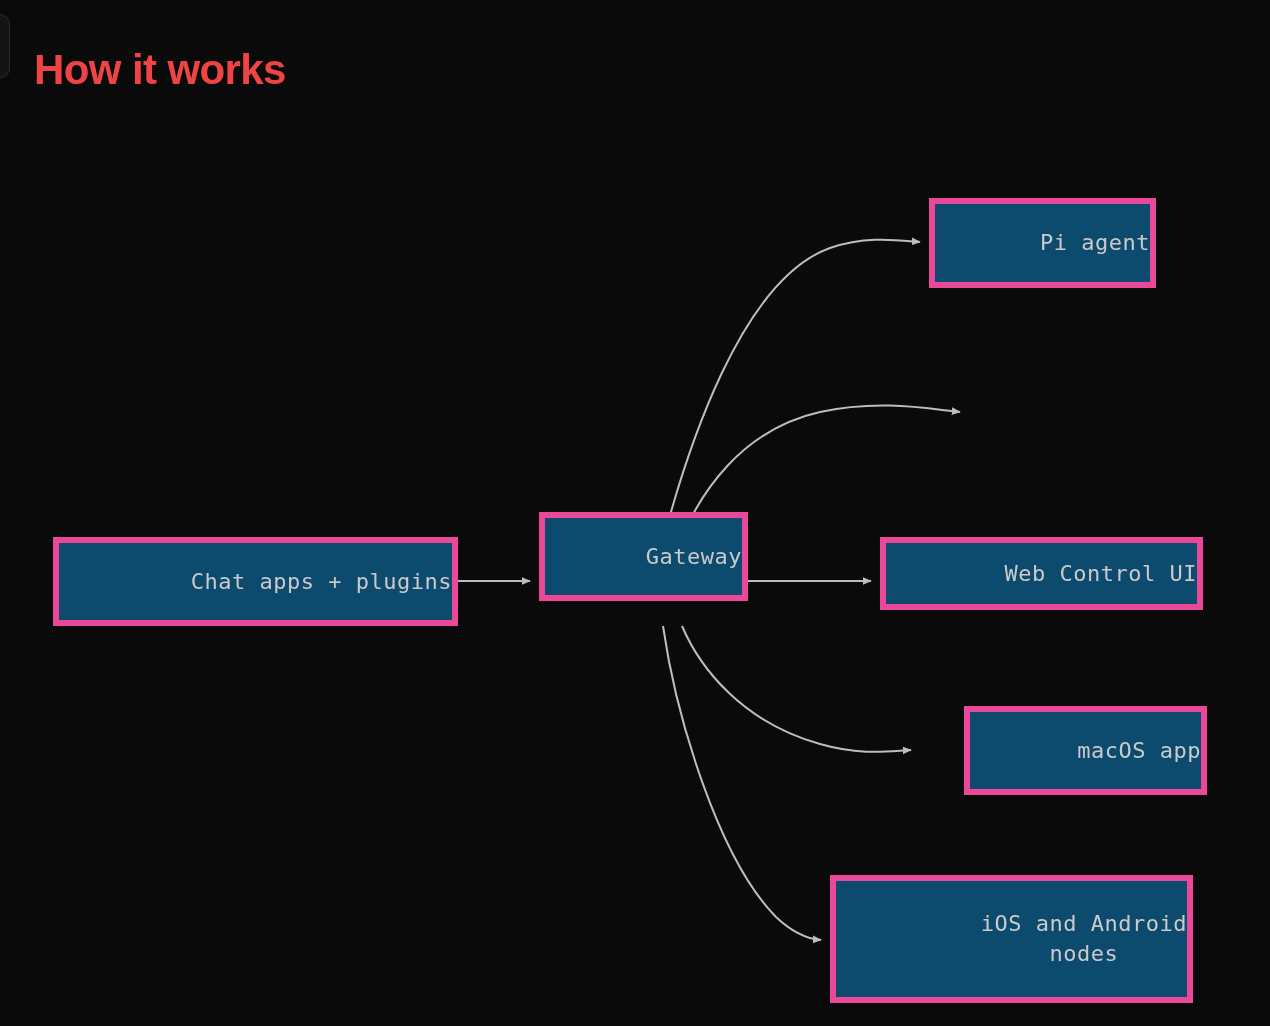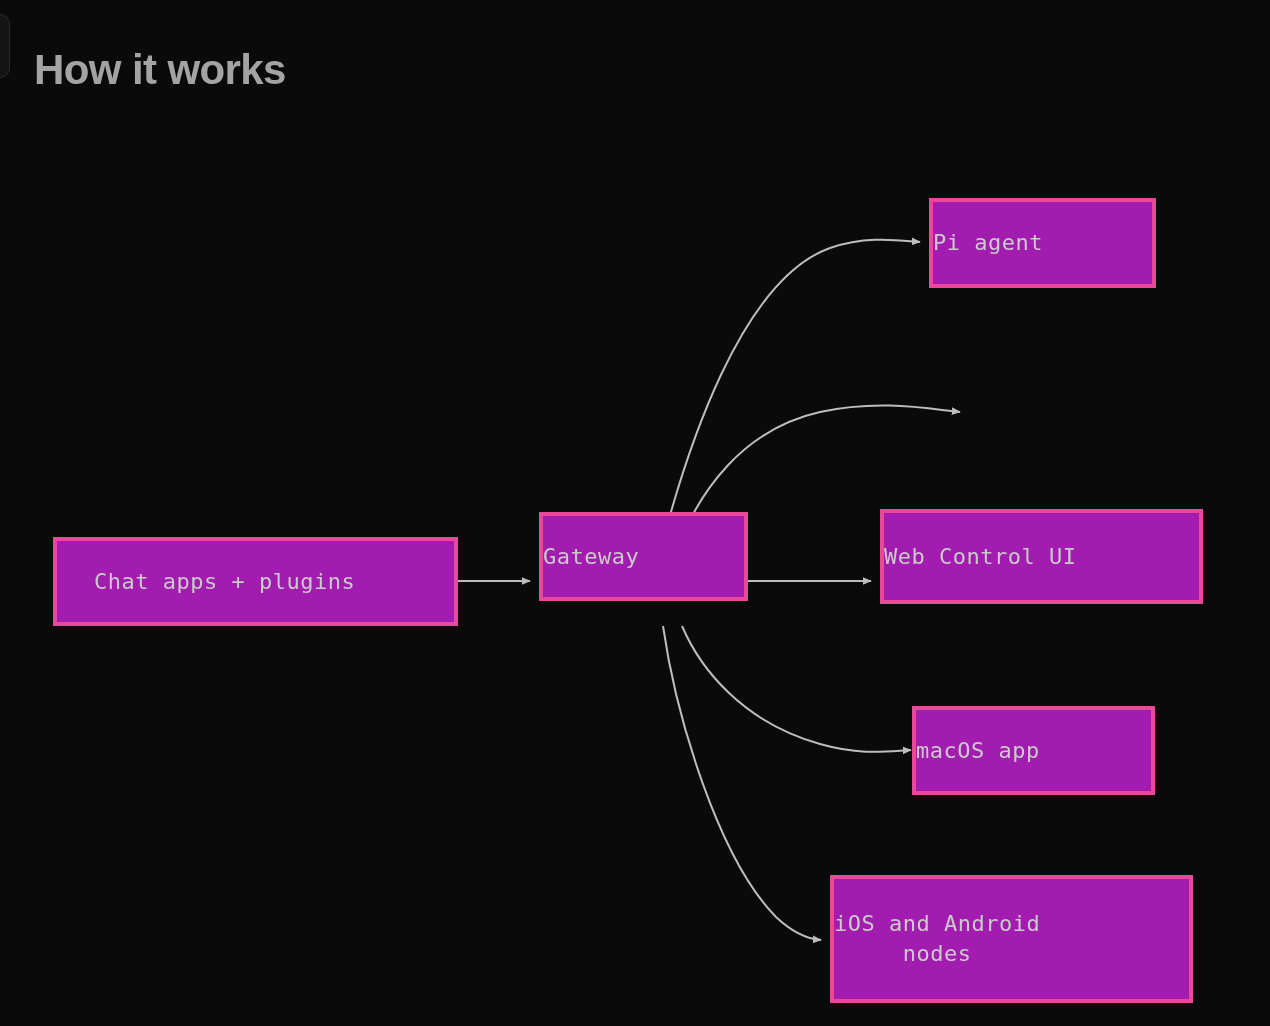--- a/index.html
+++ b/index.html
@@ -29,21 +29,21 @@
     pointer-events: none;
   }
 
   .page-title {
     position: absolute;
     left: 34px;
     top: 18px;
     font-size: 42px;
     font-weight: 700;
     letter-spacing: -0.6px;
-    color: #a3a3a3;
+    color: #ef4444;
     line-height: 1.15;
     white-space: nowrap;
   }
 
   .diagram {
     position: absolute;
     left: 0;
     top: 0;
     width: 1270px;
     height: 1026px;
@@ -53,25 +53,25 @@
     position: absolute;
     left: 0;
     top: 0;
     width: 1270px;
     height: 1026px;
   }
 
   .node {
     position: absolute;
     box-sizing: border-box;
-    background: #a21caf;
-    border: 4px solid #ec4899;
+    background: #0c4a6e;
+    border: 6px solid #ec4899;
     display: flex;
     align-items: center;
-    justify-content: flex-start;
+    justify-content: flex-end;
     text-align: center;
   }
   .node-label {
     font-family: "DejaVu Sans Mono", "Liberation Mono", monospace;
     font-size: 22px;
     line-height: 1.35;
     color: #cacaca;
     letter-spacing: 0.5px;
     white-space: pre-line;
   }
@@ -111,25 +111,25 @@
 
   <div class="node" style="left:539px; top:512px; width:209px; height:89px;">
     <span class="node-label">Gateway</span>
   </div>
 
   <div class="node" style="left:929px; top:198px; width:227px; height:90px;">
     <span class="node-label">Pi agent</span>
   </div>
 
 
-  <div class="node" style="left:880px; top:509px; width:323px; height:95px;">
+  <div class="node" style="left:880px; top:537px; width:323px; height:73px;">
     <span class="node-label">Web Control UI</span>
   </div>
 
-  <div class="node" style="left:912px; top:706px; width:243px; height:89px;">
+  <div class="node" style="left:964px; top:706px; width:243px; height:89px;">
     <span class="node-label">macOS app</span>
   </div>
 
   <div class="node" style="left:830px; top:875px; width:363px; height:128px;">
     <span class="node-label">iOS and Android
 nodes</span>
   </div>
 
 </div>
 

